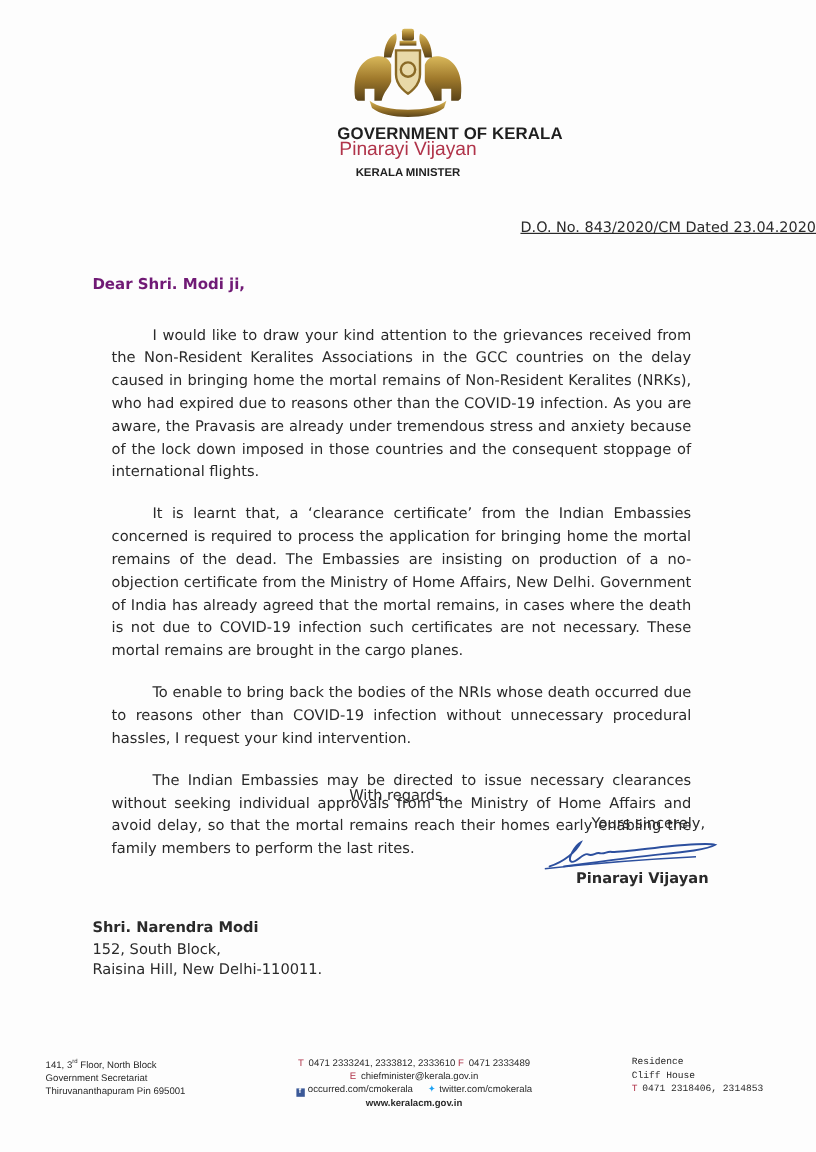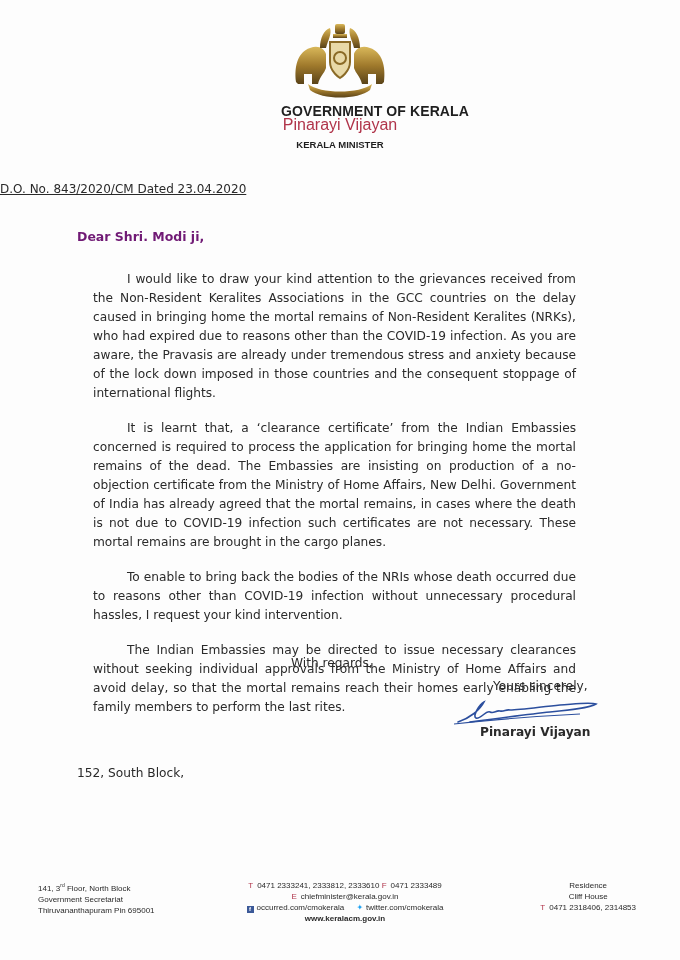--- a/index.html
+++ b/index.html
@@ -57,21 +57,21 @@
       text-align: center;
       font-family: "Liberation Sans", sans-serif;
       font-weight: bold;
       font-size: 9.5px;
       color: #1f1f1f;
     }
     .ref {
       position: absolute;
       top: 182px;
       left: 0; width: 680px;
-      text-align: left;
+      text-align: right;
       font-size: 12px;
       text-decoration: underline;
       color: #2a2a2a;
     }
     .salutation {
       position: absolute;
       top: 229px;
       left: 77px;
       font-size: 12.5px;
       font-weight: bold;
@@ -144,22 +144,22 @@
       text-align: center;
       font-family: "Liberation Sans", sans-serif;
       font-size: 8px;
       line-height: 11px;
       color: #2a2a2a;
     }
     .foot-right {
       position: absolute;
       right: 44px;
       top: 880px;
-      text-align: center;
-      font-family: Liberation Sans, sans-serif;
+      text-align: left;
+      font-family: Liberation Mono, monospace;
       font-size: 8px;
       line-height: 11px;
       color: #2a2a2a;
       margin-left: 22px;
     }
     .red-letter { color: #b0344a; margin-right: 4px; }
     .fb-icon {
       display: inline-block;
       width: 7px; height: 7px;
       background: #3b5998;
@@ -228,21 +228,23 @@
   <div class="sincerely">Yours sincerely,</div>
 
   <svg class="signature" viewBox="0 0 150 30">
     <path d="M8 26 C20 22 30 14 34 6 C30 8 22 20 26 22 C30 24 36 14 40 16 C44 18 46 14 50 15 C54 16 56 13 60 14 C70 14 90 11 110 9 C125 8 140 6 146 8 C140 12 120 14 100 16 C80 18 50 22 20 26" fill="none" stroke="#2c4f9e" stroke-width="1.6" stroke-linecap="round"></path>
     <path d="M4 28 C40 24 90 20 130 18" fill="none" stroke="#2c4f9e" stroke-width="1.2"></path>
   </svg>
 
   <div class="signer">Pinarayi Vijayan</div>
 
   <div class="addressee">
+    <div class="nm">Shri. Narendra Modi</div>
     <div>152, South Block,</div>
+    <div>Raisina Hill, New Delhi-110011.</div>
   </div>
 
   <div class="foot-left">
     <div><span>141, 3</span><sup>rd</sup><span> Floor, North Block</span></div>
     <div>Government Secretariat</div>
     <div>Thiruvananthapuram  Pin 695001</div>
   </div>
 
   <div class="foot-mid">
     <div>

